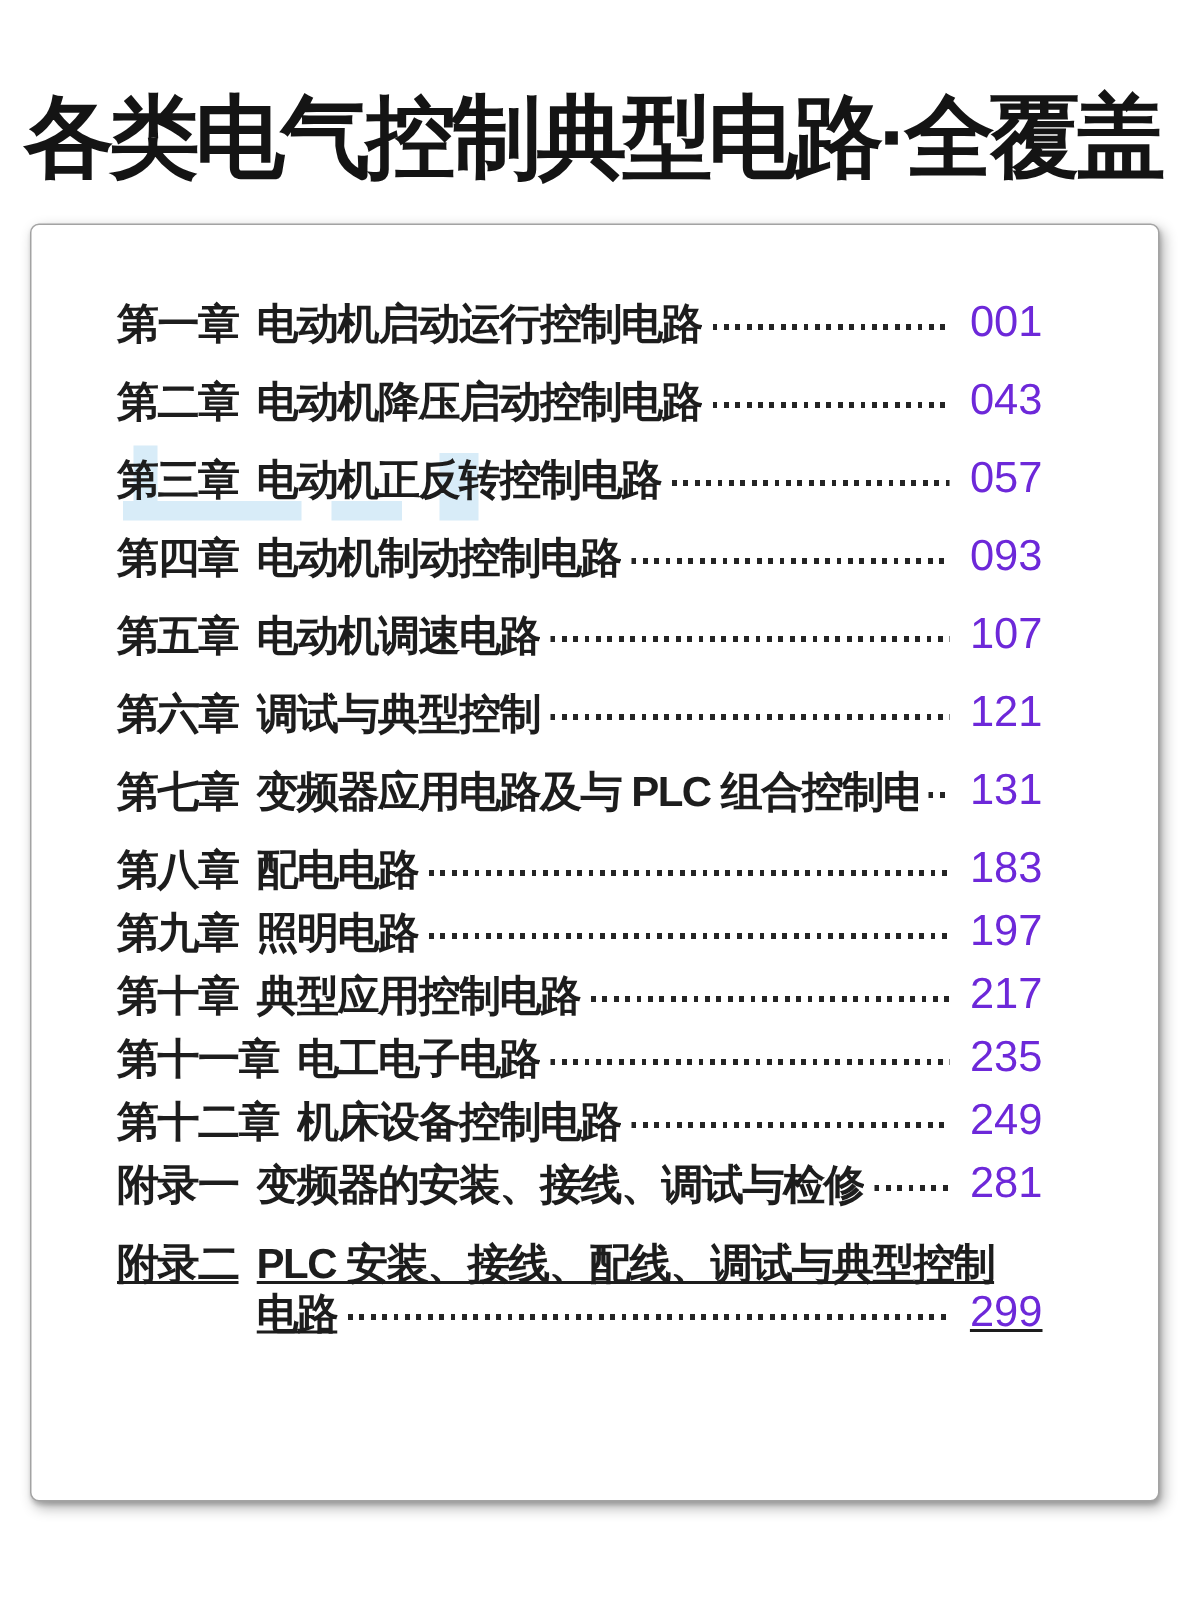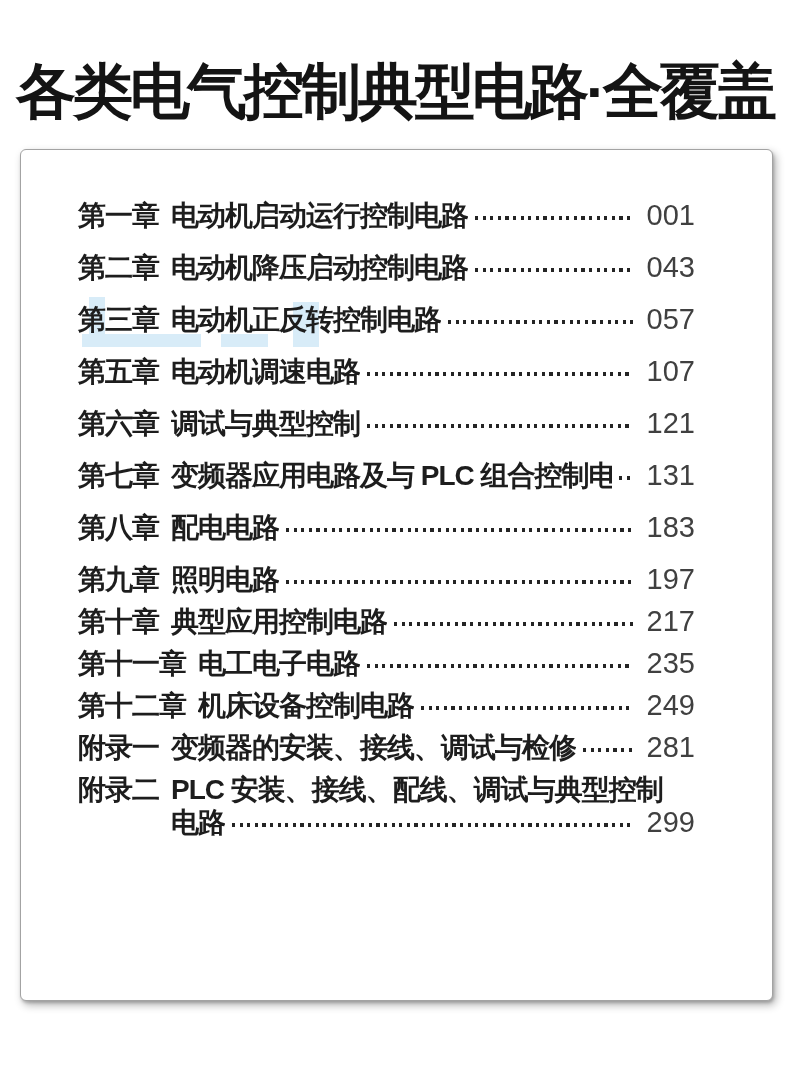--- a/index.html
+++ b/index.html
@@ -48,21 +48,21 @@
     color: #1d1d1d;
   }
   .toc-row {
     display: flex;
     align-items: flex-start;
     margin-bottom: 19px;
   }
   
   .toc-row:nth-child(n+8):nth-child(-n+12) { margin-bottom: 9px; }
   .toc-row:nth-child(13) { margin-bottom: 20px; }
-  .toc-row:nth-child(14) { margin-bottom: 14px; }
+  .toc-row:nth-child(14) { margin-bottom: 14px; text-decoration: underline; }
   .toc-row:nth-child(15) { margin-bottom: 0; }
   .toc-label {
     flex: none;
     margin-right: 12px;
     white-space: nowrap;
   }
   .toc-body { flex: 1 1 auto; min-width: 0; }
   .toc-line { display: flex; align-items: flex-end; }
   .toc-title {
     flex: 0 1 auto;
@@ -78,21 +78,21 @@
     background-image: repeating-linear-gradient(to right, #242424 0 3.2px, transparent 3.2px 7.6px);
     background-repeat: repeat-x;
   }
   .toc-page {
     flex: none;
     min-width: 47px;
     text-align: right;
     font-weight: 400;
     font-size: 29px;
     letter-spacing: 0;
-    color: #404040;
+    color: #6d28d9;
   }
 </style>
 </head>
 <body>
 
 <h1 class="page-title">各类电气控制典型电路·全覆盖</h1>
 
 <div class="toc-card">
   <div class="watermark">
     <div class="wm wm-a"></div>
@@ -125,20 +125,30 @@
         <span class="toc-label">第三章</span>
         <div class="toc-body">
           <div class="toc-line">
             <span class="toc-title">电动机正反转控制电路</span>
             <span class="dot-leader"></span>
             <span class="toc-page">057</span>
           </div>
         </div>
       </div>
       <div class="toc-row">
+        <span class="toc-label">第四章</span>
+        <div class="toc-body">
+          <div class="toc-line">
+            <span class="toc-title">电动机制动控制电路</span>
+            <span class="dot-leader"></span>
+            <span class="toc-page">093</span>
+          </div>
+        </div>
+      </div>
+      <div class="toc-row">
         <span class="toc-label">第五章</span>
         <div class="toc-body">
           <div class="toc-line">
             <span class="toc-title">电动机调速电路</span>
             <span class="dot-leader"></span>
             <span class="toc-page">107</span>
           </div>
         </div>
       </div>
       <div class="toc-row">

